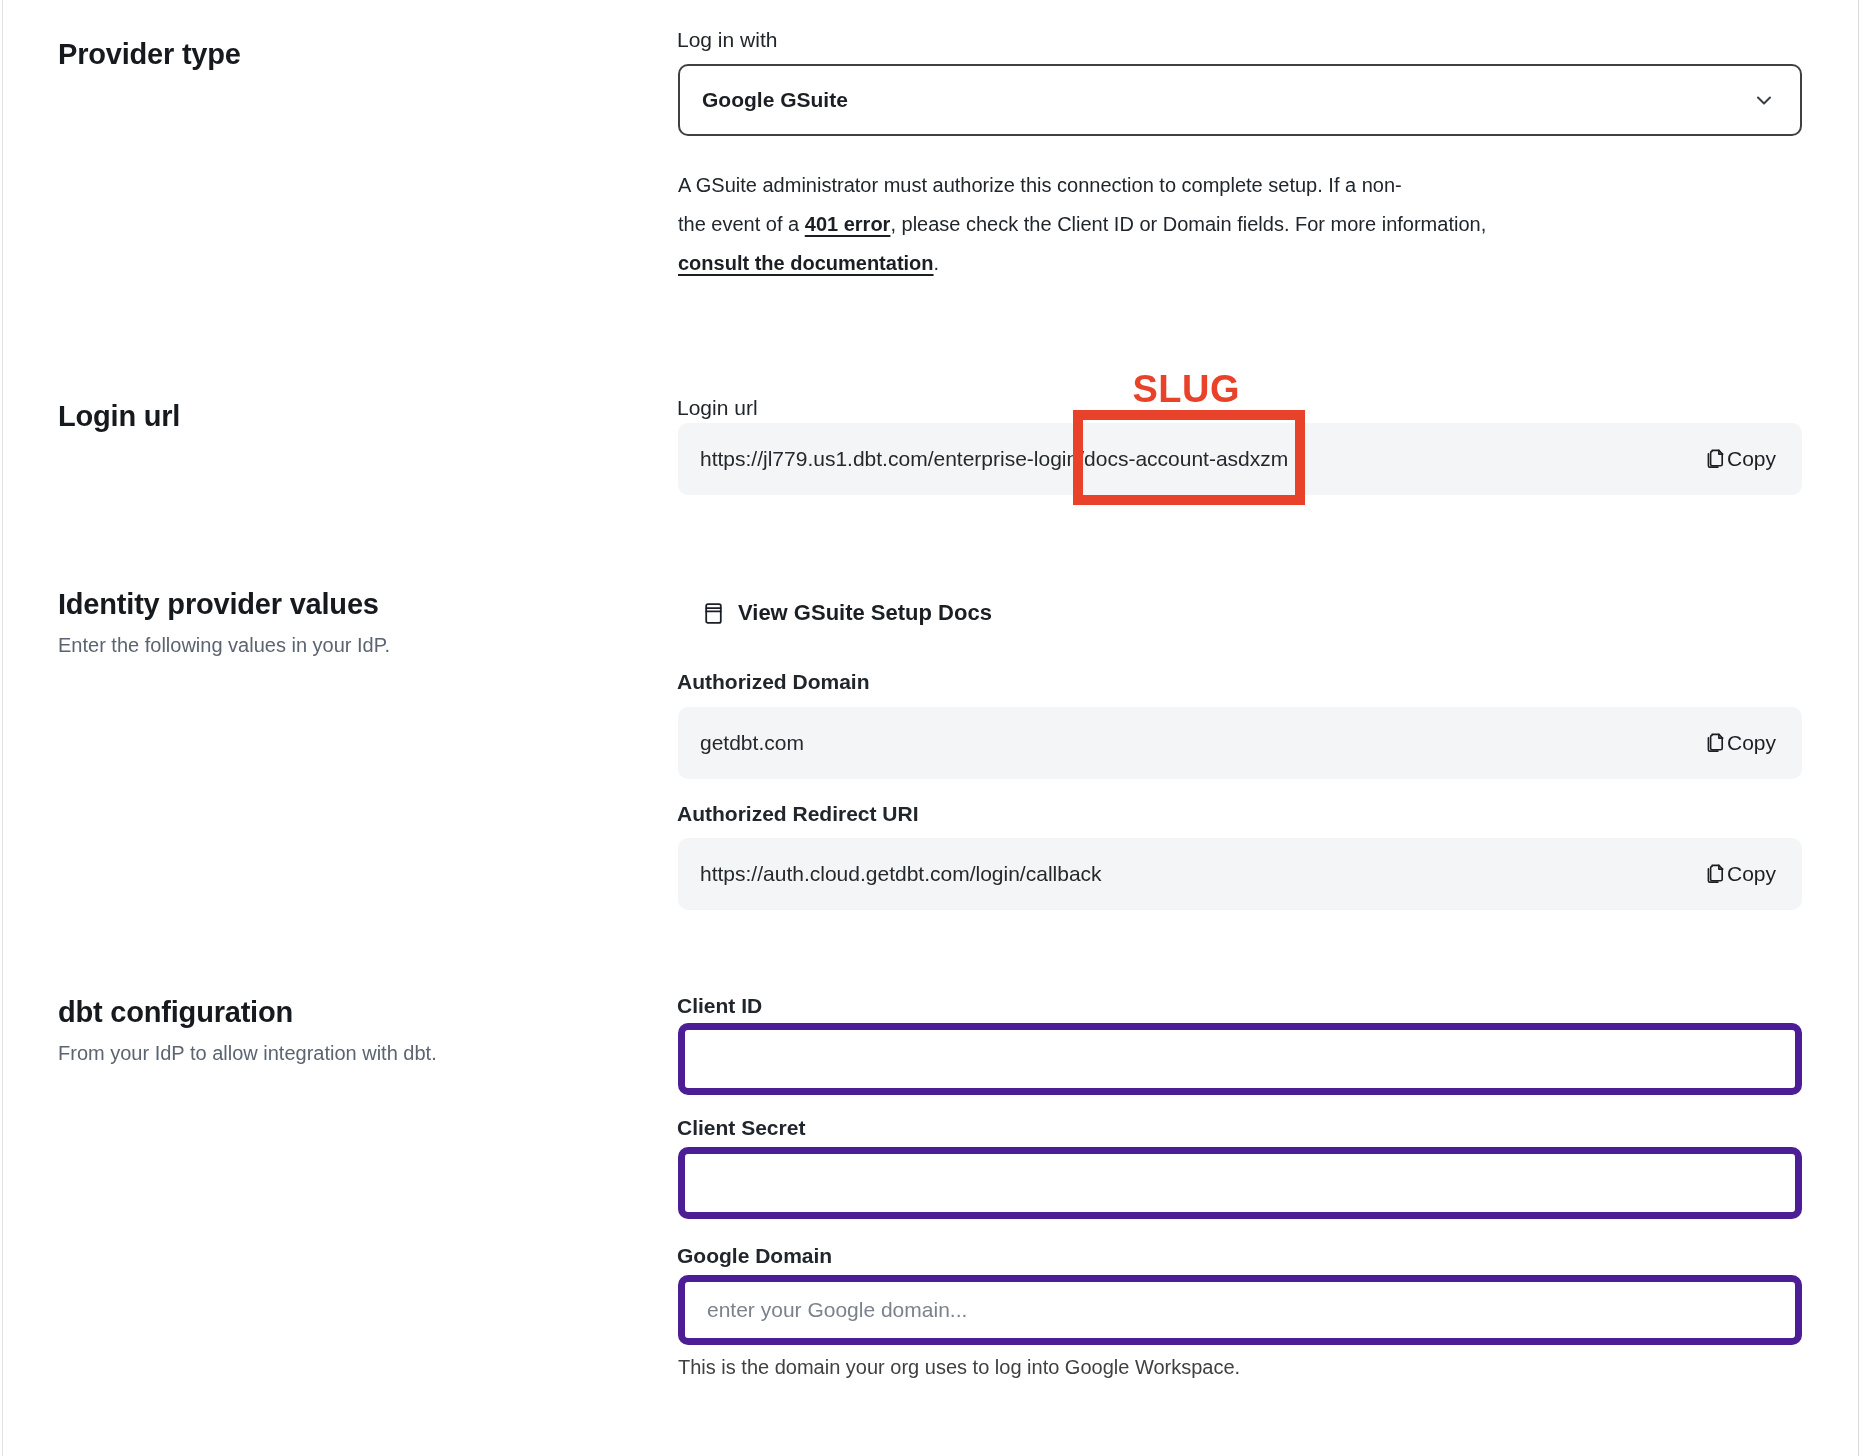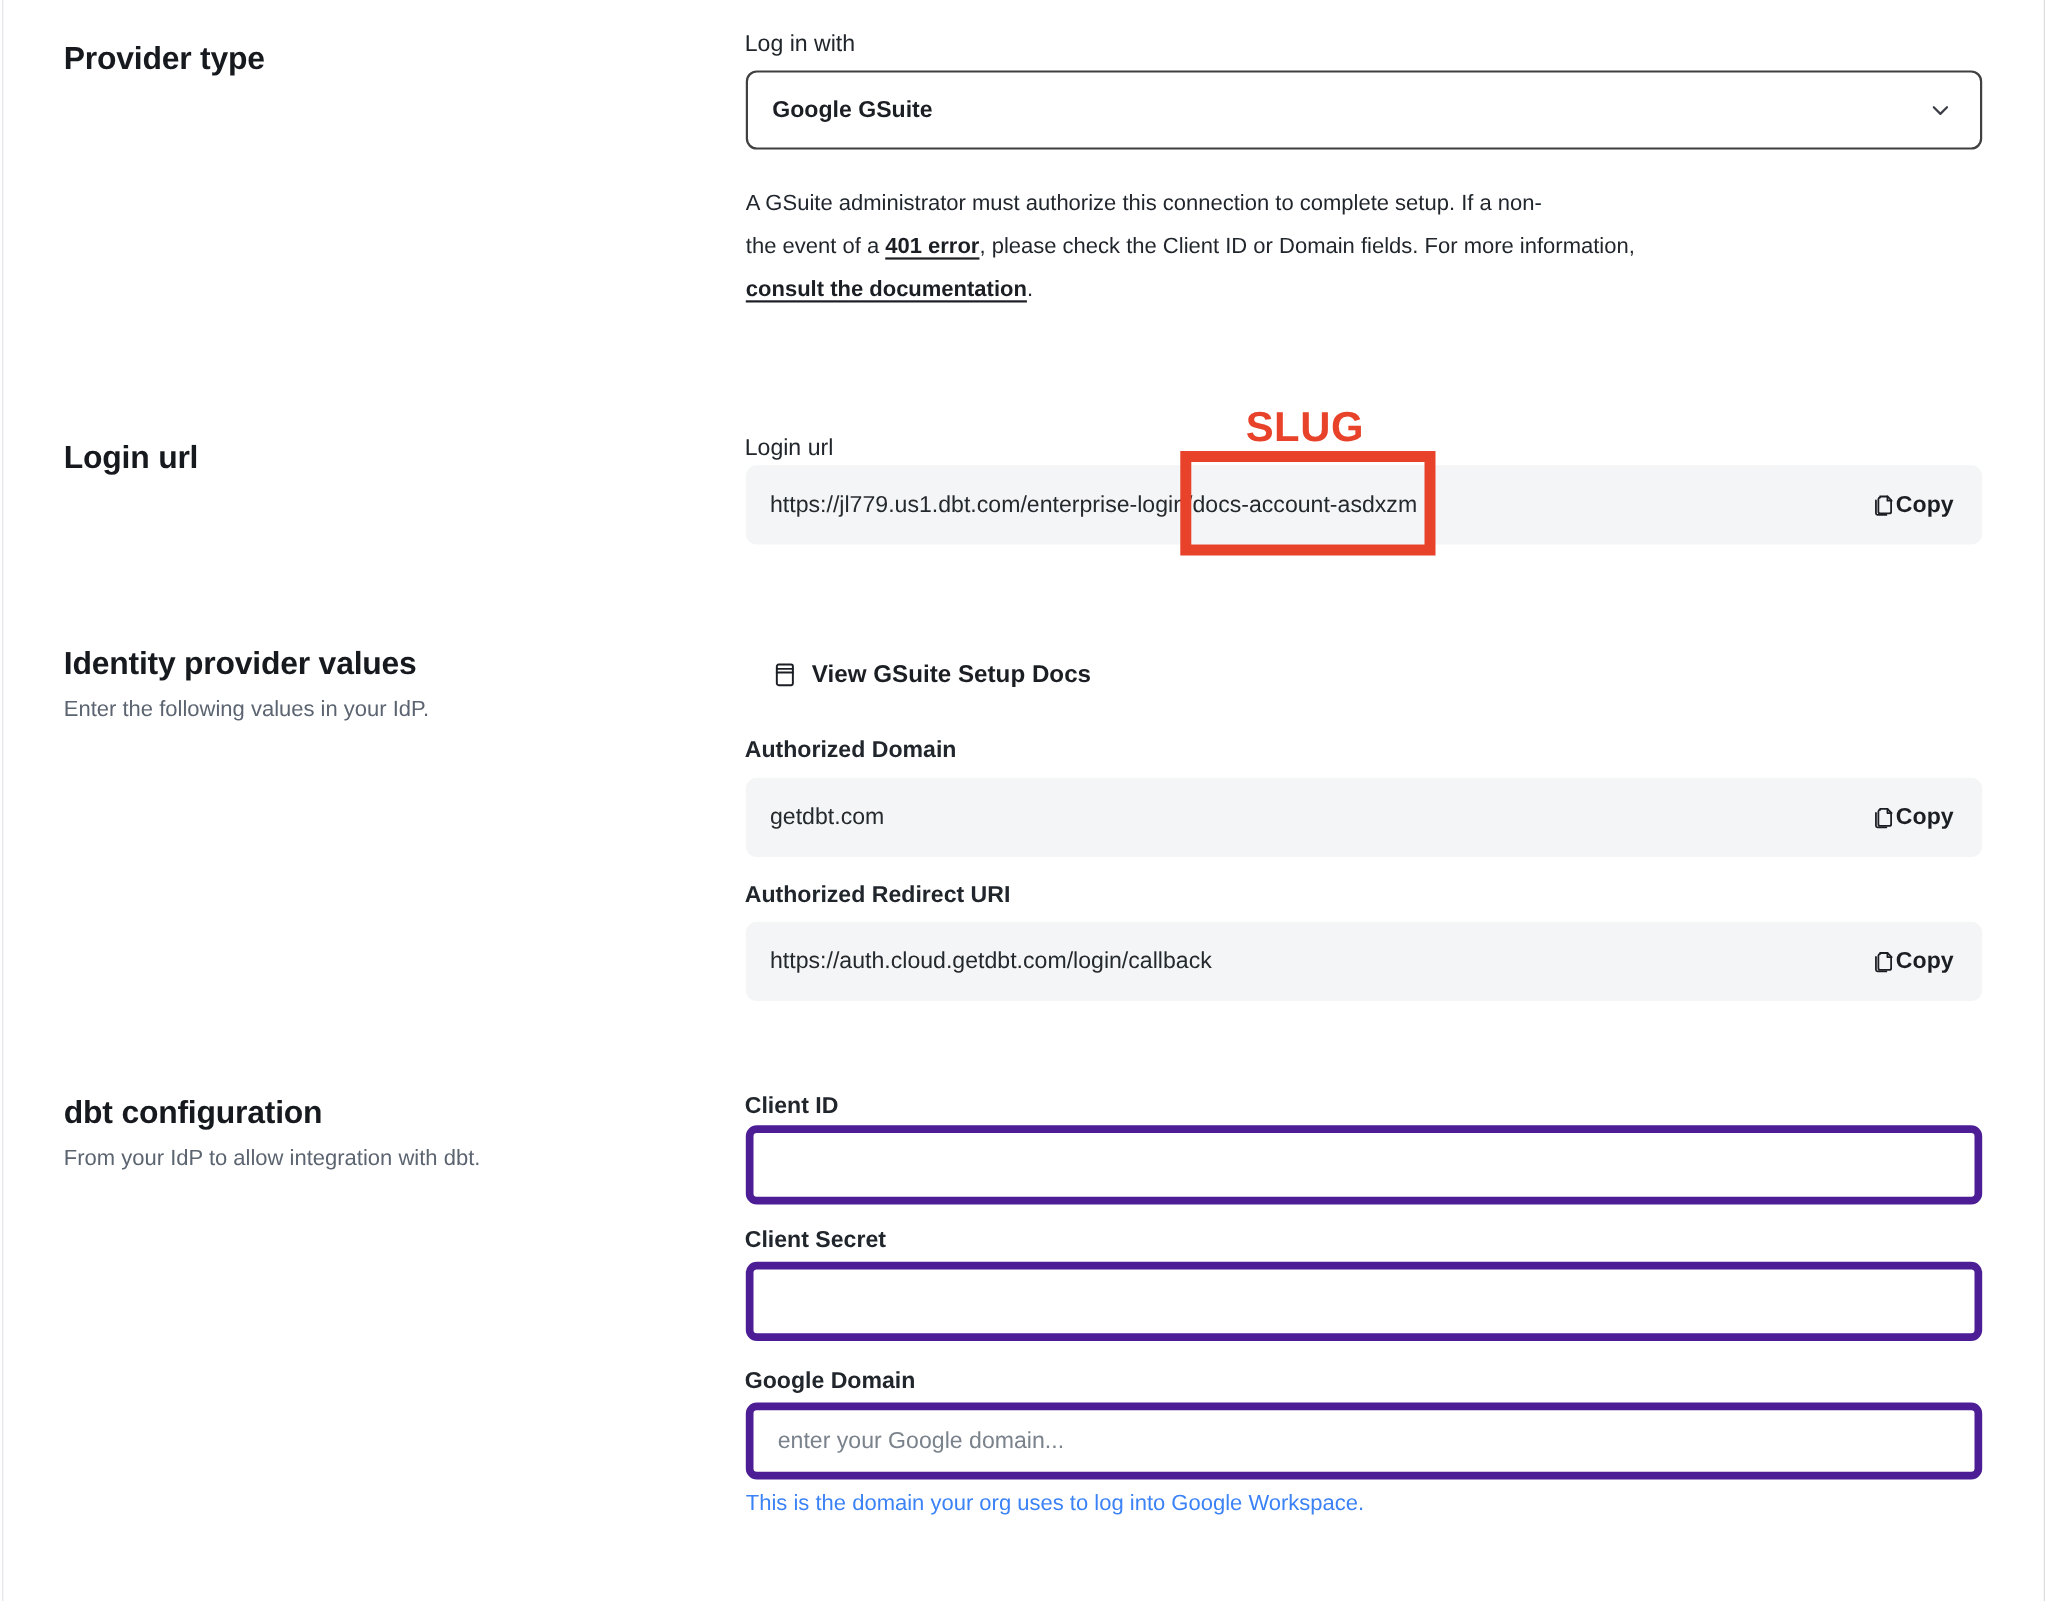--- a/index.html
+++ b/index.html
@@ -55,36 +55,36 @@
 
   .ro-field {
     position: absolute; left: 678px; width: 1124px; height: 72px;
     background: #f4f5f6; border-radius: 10px;
     display: flex; align-items: center; padding: 0 26px 0 22px;
     font-size: 21px; color: #24292e;
   }
   .ro-field .val { white-space: nowrap; }
 
   .copy-btn {
-    margin-left: auto; display: flex; align-items: flex-end; gap: 0;
+    margin-left: auto; display: flex; align-items: flex-start; gap: 0;
     background: transparent; border: none; cursor: pointer;
-    font-family: inherit; font-size: 21px; font-weight: 700; color: #1b1f24;
+    font-family: inherit; font-size: 21px; font-weight: 400; color: #1b1f24;
     flex: none;
   }
 
   .text-input {
     position: absolute; left: 678px; width: 1124px; height: 72px;
     background: #fff; border: 7px solid #4c1d95; border-radius: 10px;
     padding: 0 22px; font-family: inherit; font-size: 21px; color: #24292e;
   }
   .text-input::placeholder { color: #7a828c; }
 
   .helper-text {
     position: absolute; left: 678px;
-    font-size: 20px; color: #3b82f6;
+    font-size: 20px; color: #404040;
   }
 
   .docs-link {
     position: absolute; left: 701px; top: 600px;
     display: flex; align-items: center; gap: 12px;
     font-size: 22px; font-weight: 600; color: #1b1f24; cursor: pointer;
     background: transparent; border: none; font-family: inherit;
   }
 
   

